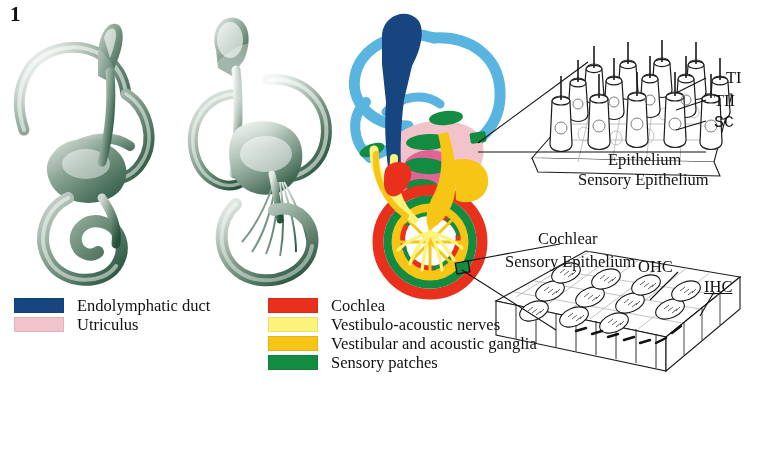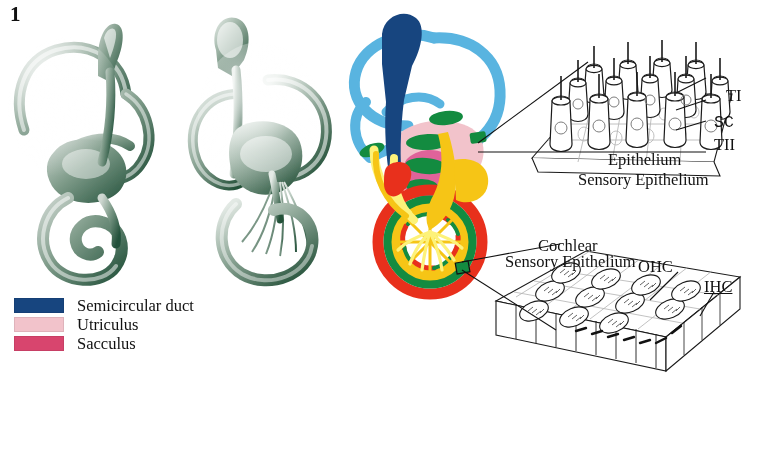--- a/index.html
+++ b/index.html
@@ -30,24 +30,24 @@
   .swatch{width:48px;height:13px;margin-right:13px;flex:0 0 auto;
           border:0.5px solid rgba(0,0,0,0.08);}
   .legend-label{font-size:16.5px;line-height:16px;white-space:nowrap;
                 font-family:"Liberation Serif","DejaVu Serif",serif;}
 
   
   .callout{position:absolute;font-size:16.5px;white-space:nowrap;
            font-family:"Liberation Serif","DejaVu Serif",serif;}
   #vest-caption-1{left:608px;top:150px;}
   #vest-caption-2{left:578px;top:170px;}
-  #coch-caption-1{left:538px;top:236px;}
+  #coch-caption-1{left:538px;top:229px;}
   #coch-caption-2{left:505px;top:252px;}
-  #label-ti{left:714px;top:86px;padding-left:12px;}
-  #label-tii{left:714px;top:91px;margin-top:44px;}
+  #label-ti{left:714px;top:68px;padding-left:12px;}
+  #label-tii{left:714px;top:91px;}
   #label-sc{left:714px;top:113px;font-family:Liberation Mono, monospace;}
   #label-ohc{left:638px;top:257px;}
   #label-ihc{left:704px;top:277px;text-decoration:underline;}
 
   
   #leaders{position:absolute;left:0;top:0;width:774px;height:467px;pointer-events:none;}
 </style>
 </head>
 <body style="background-color: rgb(255, 255, 255);">
 
@@ -450,27 +450,41 @@
   <div class="callout" id="label-ti">TI</div>
   <div class="callout" id="label-tii">TII</div>
   <div class="callout" id="label-sc">SC</div>
   <div class="callout" id="label-ohc">OHC</div>
   <div class="callout" id="label-ihc">IHC</div>
 
   <div id="legend">
     <div class="legend-col" id="legend-col-left">
       <div class="legend-item">
         <span class="swatch" style="background-color: rgb(23, 69, 127);"></span>
-        <span class="legend-label">Semicircular duct</span>
+        <span class="legend-label">Endolymphatic duct</span>
       </div>
       <div class="legend-item">
         <span class="swatch" style="background-color: rgb(242, 195, 203);"></span>
         <span class="legend-label">Utriculus</span>
       </div>
-      <div class="legend-item">
-        <span class="swatch" style="background-color: rgb(216, 69, 110);"></span>
-        <span class="legend-label">Sacculus</span>
-      </div>
     </div>
 
+    <div class="legend-col" id="legend-col-right">
+      <div class="legend-item">
+        <span class="swatch" style="background-color: rgb(232, 48, 28);"></span>
+        <span class="legend-label">Cochlea</span>
+      </div>
+      <div class="legend-item">
+        <span class="swatch" style="background-color: rgb(253, 242, 122);"></span>
+        <span class="legend-label">Vestibulo-acoustic nerves</span>
+      </div>
+      <div class="legend-item">
+        <span class="swatch" style="background-color: rgb(246, 197, 22);"></span>
+        <span class="legend-label">Vestibular and acoustic ganglia</span>
+      </div>
+      <div class="legend-item">
+        <span class="swatch" style="background-color: rgb(19, 139, 64);"></span>
+        <span class="legend-label">Sensory patches</span>
+      </div>
+    </div>
   </div>
 
 </div>
 
 </body></html>

